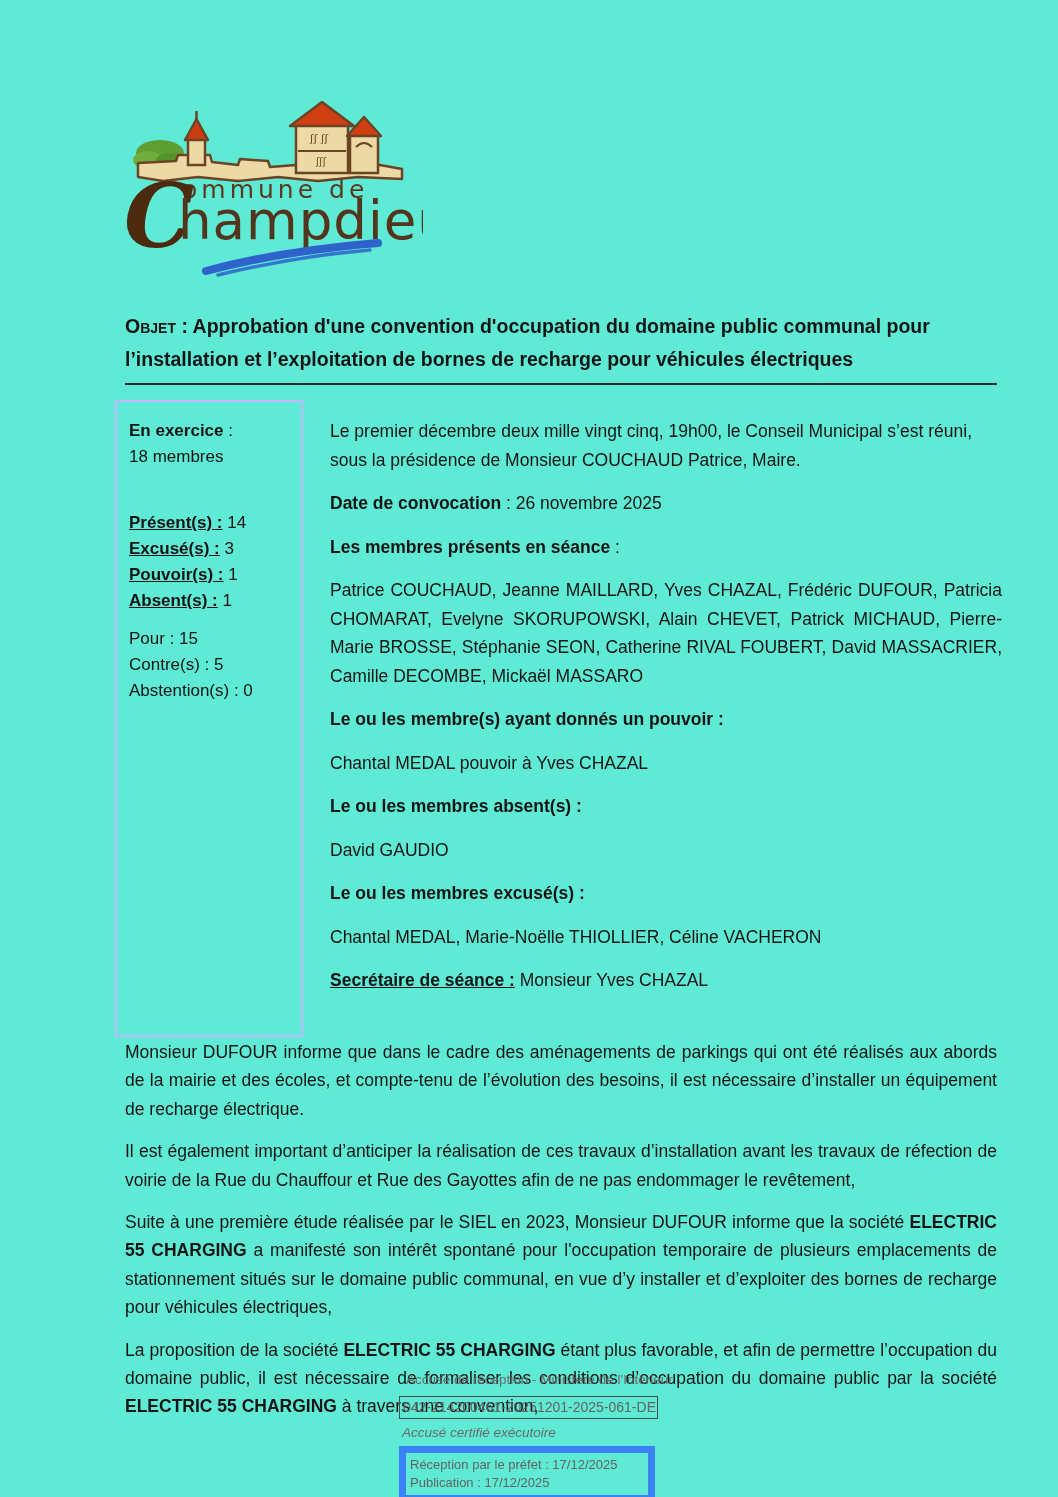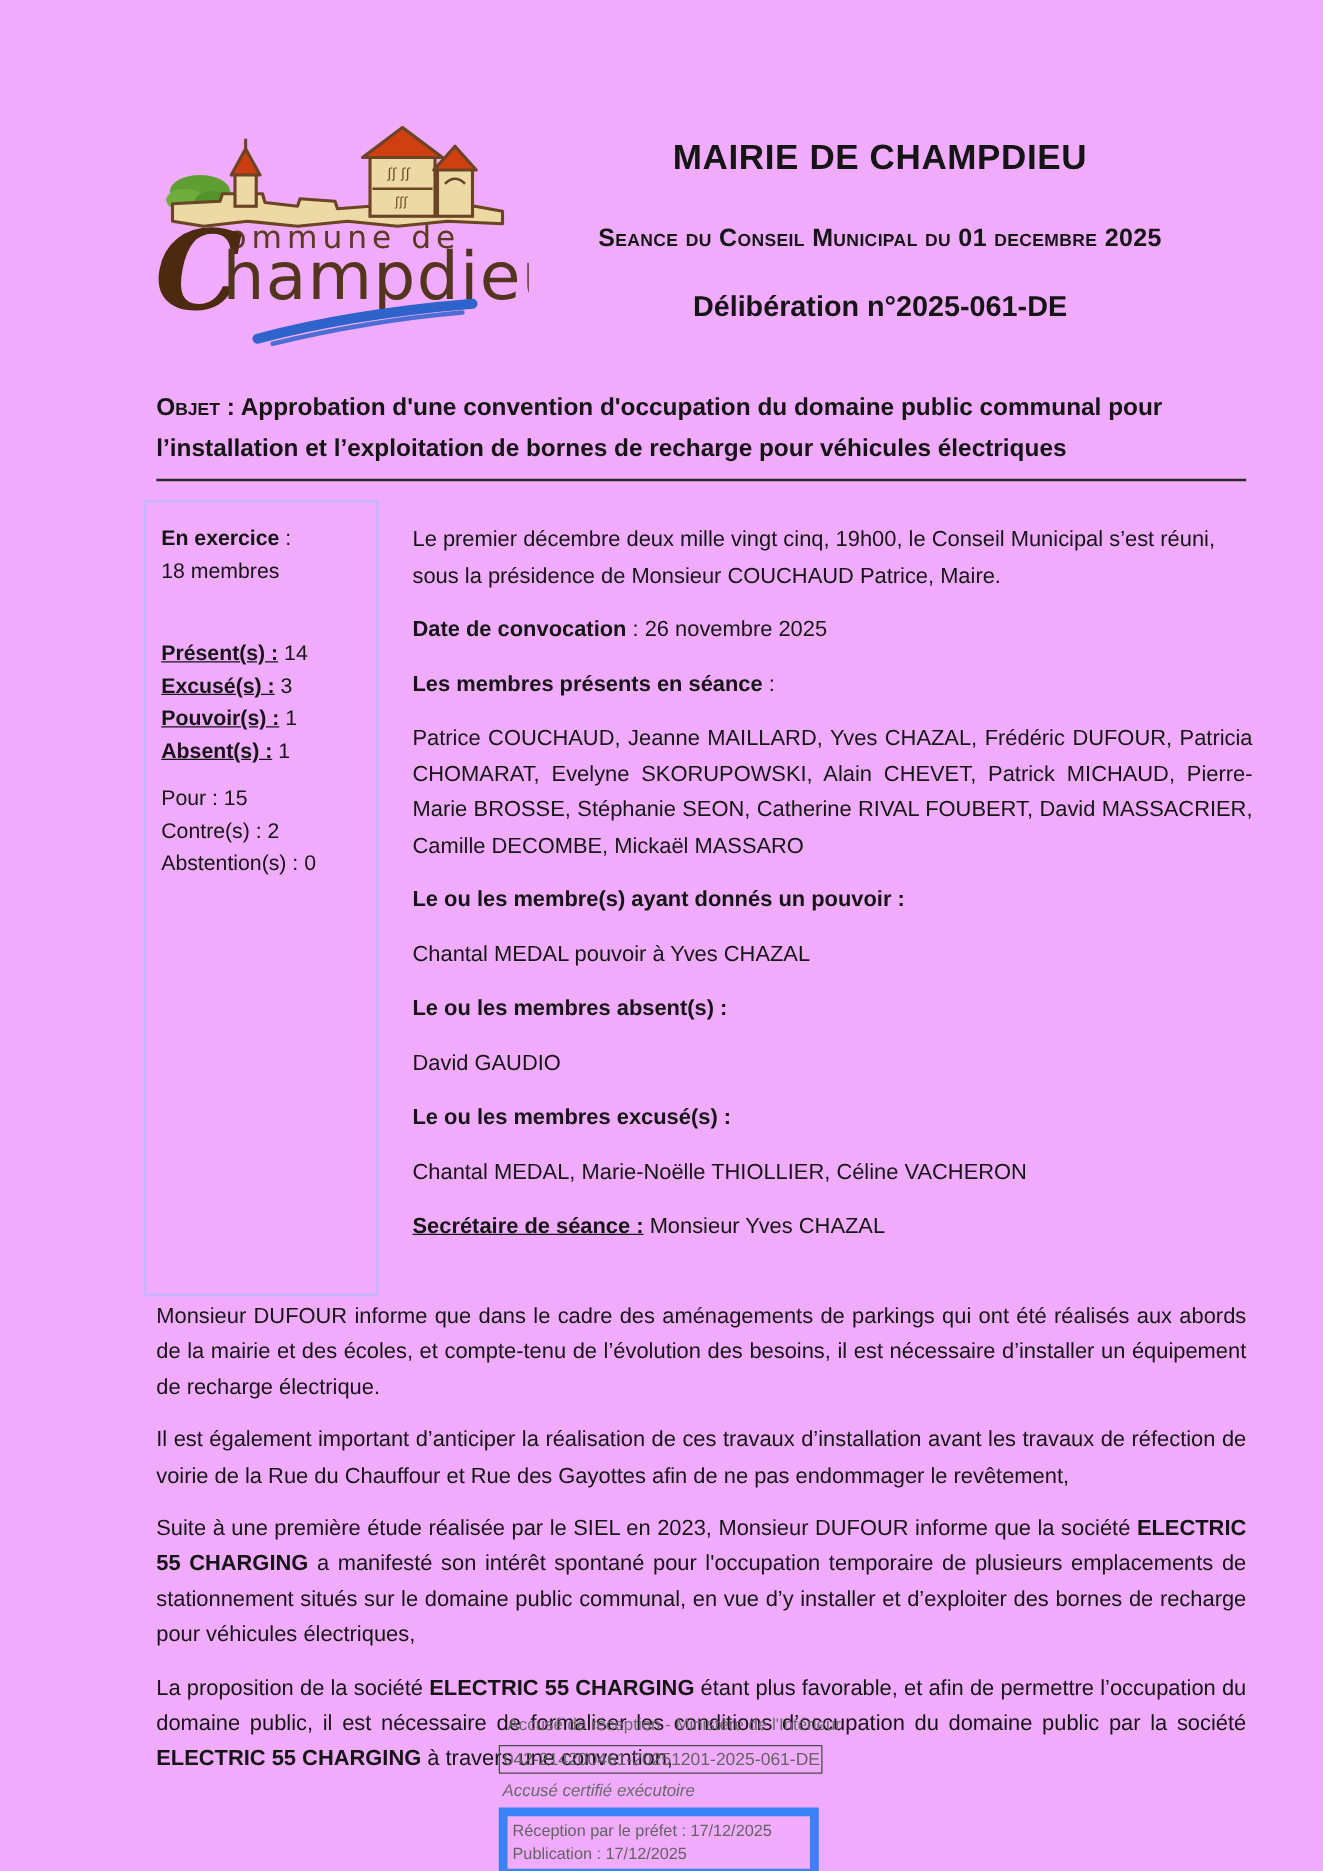--- a/index.html
+++ b/index.html
@@ -1,21 +1,21 @@
 <!DOCTYPE html>
 <html lang="fr"><head>
 <meta charset="utf-8">
 <style>
   * { margin: 0; padding: 0; box-sizing: border-box; }
   html, body { background: #ffffff; }
   .page {
     position: relative;
     width: 1058px;
     height: 1497px;
-    background: #f0abfc;
+    background: #5eead4;
     font-family: "Liberation Sans", sans-serif;
     color: #151515;
     overflow: hidden;
     margin: 0 auto;
   }
 
   
   .logo {
     position: absolute;
     left: 118px;
@@ -193,25 +193,20 @@
     <text x="64" y="103" font-size="25" letter-spacing="4" fill="#5a3a20" font-family="'DejaVu Sans', sans-serif">ommune de</text>
     <text x="6" y="152" font-size="88" font-style="italic" font-weight="bold" fill="#4c2a10" font-family="'DejaVu Serif', serif">C</text>
     <text x="60" y="144" font-size="53" letter-spacing="1" fill="#53341c" font-family="'DejaVu Sans', sans-serif">hampdieu</text>
 
     <g>
       <path d="M88 176 C 140 162, 200 153, 260 148" stroke="#2f63cc" stroke-width="8" fill="none" stroke-linecap="round"></path>
       <path d="M100 180 C 150 168, 205 159, 252 155" stroke="#2f63cc" stroke-width="3.5" fill="none" stroke-linecap="round" opacity="0.85"></path>
     </g>
   </svg>
 
-  <div class="header-right">
-    <div class="doc-title">MAIRIE DE CHAMPDIEU</div>
-    <div class="seance-line">Seance du Conseil Municipal du 01 decembre 2025</div>
-    <div class="delib-line">Délibération n°2025-061-DE</div>
-  </div>
 
   <div class="objet">
     <span class="smallcaps">Objet</span><span> : </span><span>Approbation d'une convention d'occupation du domaine public communal pour l’installation et l’exploitation de bornes de recharge pour véhicules électriques</span>
   </div>
 
   <div class="attendance">
     <div>
       <span class="b">En exercice</span><span> :</span>
     </div>
     <div>18 membres</div>
@@ -223,21 +218,21 @@
       <span class="lbl-u">Excusé(s) :</span> <span>3</span>
     </div>
     <div>
       <span class="lbl-u">Pouvoir(s) :</span> <span>1</span>
     </div>
     <div>
       <span class="lbl-u">Absent(s) :</span> <span>1</span>
     </div>
     <div class="spacer-sm"></div>
     <div>Pour : 15</div>
-    <div>Contre(s) : 2</div>
+    <div>Contre(s) : 5</div>
     <div>Abstention(s) : 0</div>
   </div>
 
   <div class="session">
     <p>Le premier décembre deux mille vingt cinq, 19h00, le Conseil Municipal s’est réuni, sous la présidence de Monsieur COUCHAUD Patrice, Maire.</p>
     <p><span class="b">Date de convocation</span><span> : 26 novembre 2025</span></p>
     <p><span class="b">Les membres présents en séance</span><span> :</span></p>
     <p class="names">Patrice COUCHAUD, Jeanne MAILLARD, Yves CHAZAL, Frédéric DUFOUR, Patricia CHOMARAT, Evelyne SKORUPOWSKI, Alain CHEVET, Patrick MICHAUD, Pierre-Marie BROSSE, Stéphanie SEON, Catherine RIVAL FOUBERT, David MASSACRIER, Camille DECOMBE, Mickaël MASSARO</p>
     <p class="b">Le ou les membre(s) ayant donnés un pouvoir :</p>
     <p>Chantal MEDAL pouvoir à Yves CHAZAL</p>

